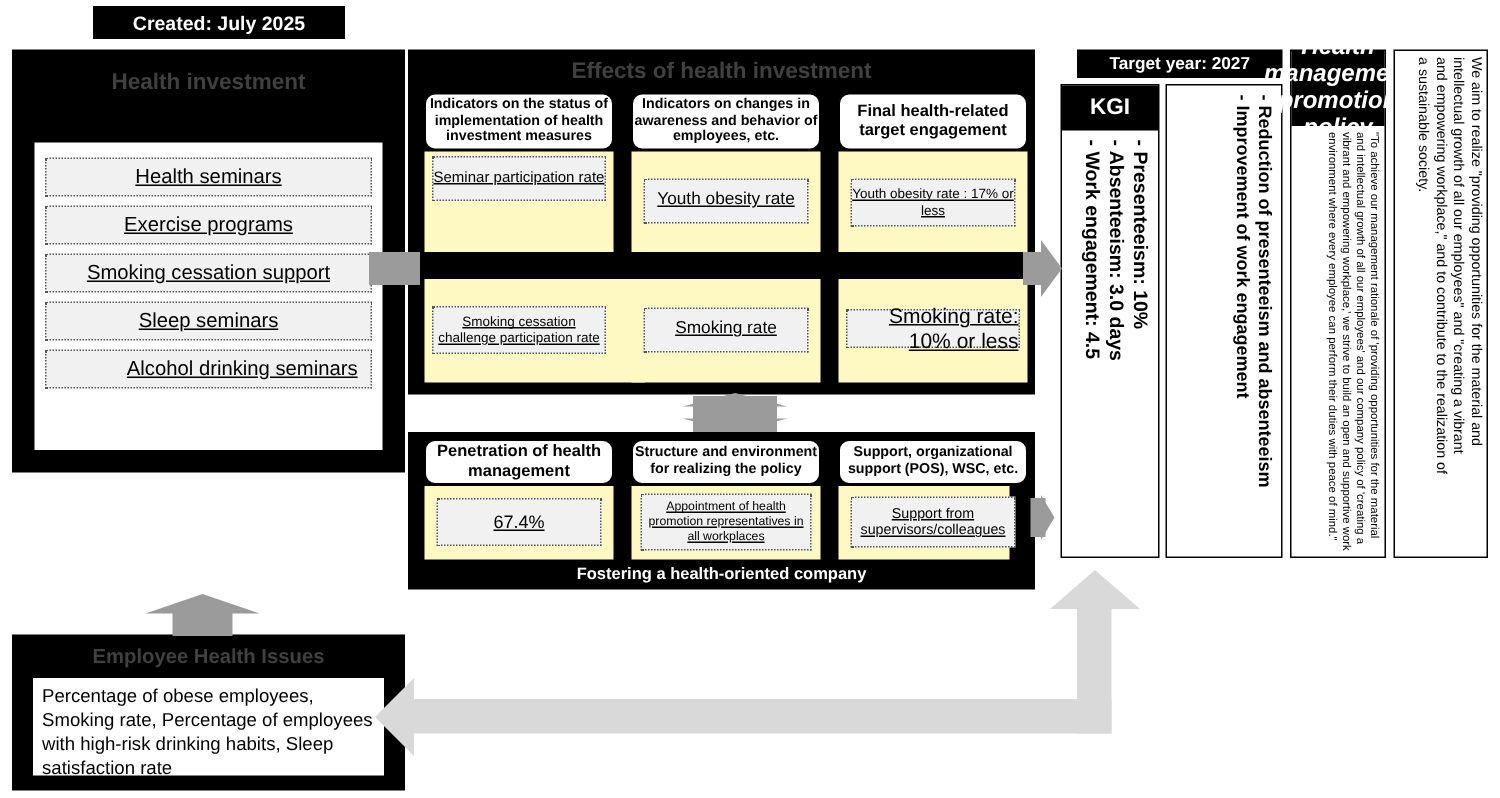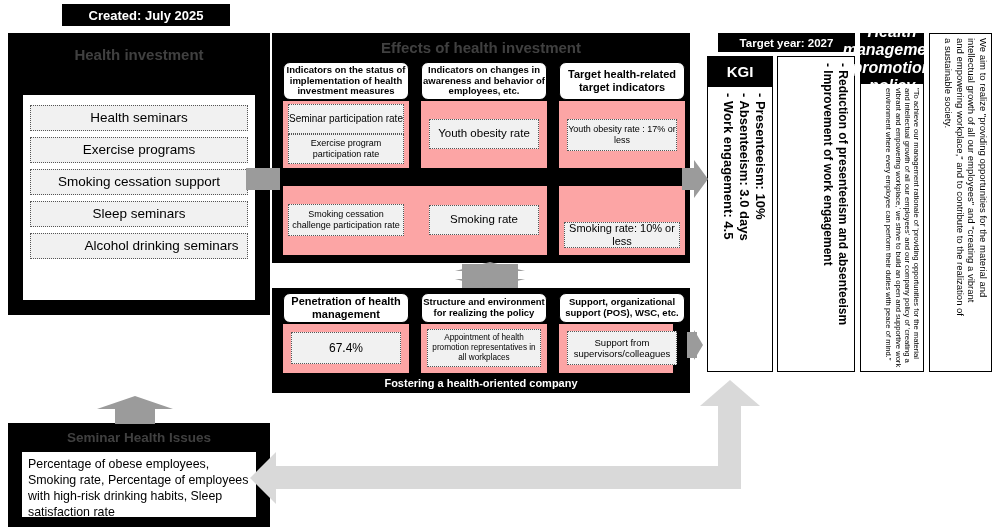--- a/index.html
+++ b/index.html
@@ -24,20 +24,21 @@
   }
   .innerwhite{background:#fff;}
 
   
   .dotted{
     border:1px dotted #555;
     background:#f1f1f1;
     display:flex;align-items:center;justify-content:center;
     text-align:center;line-height:1.18;
     box-sizing:border-box;
+    text-decoration:underline;
   }
 
   
   .pill{
     background:#fff;border:1px solid #000;border-radius:7px;
     display:flex;align-items:center;justify-content:center;
     text-align:center;font-weight:bold;line-height:1.14;
     box-sizing:border-box;
   }
 
@@ -52,21 +53,21 @@
   #health-investment-panel{left:8px;top:33px;width:262px;height:282px;background:#000;}
   #health-investment-title{left:8px;top:38px;width:262px;height:34px;font-size:15px;}
   #health-investment-inner{left:23px;top:95px;width:232px;height:205px;background:#fff;}
   .hi-item{
     left:30px;width:218px;height:26px;font-size:13.5px;color:#000;
   }
 
   
   #effects-panel{left:272px;top:33px;width:418px;height:230px;background:#000;}
   #effects-title{left:272px;top:36px;width:418px;height:24px;font-size:15px;}
-  .eff-col{background:#fca5a5;}
+  .eff-col{background:#fef9c3;}
   .eff-head{font-size:9.5px;}
   #eff-head-1{left:283px;top:62px;width:126px;height:38px;}
   #eff-head-2{left:421px;top:62px;width:126px;height:38px;}
   #eff-head-3{left:559px;top:62px;width:126px;height:38px;}
   #eff-head-3 span{font-size:11px;}
 
   #eff-top-1{left:283px;top:101px;width:126px;height:67px;}
   #eff-top-2{left:421px;top:101px;width:126px;height:67px;}
   #eff-top-3{left:559px;top:101px;width:126px;height:67px;}
   #eff-bot-1{left:283px;top:186px;width:147px;height:69px;}
@@ -211,42 +212,41 @@
 <div class="abs blackpanel" id="effects-panel"></div>
 <div class="abs panel-title" id="effects-title">Effects of health investment</div>
 
 <div class="abs pill eff-head" id="eff-head-1">
   <span>Indicators on the status of implementation of health investment measures</span>
 </div>
 <div class="abs pill eff-head" id="eff-head-2">
   <span>Indicators on changes in awareness and behavior of employees, etc.</span>
 </div>
 <div class="abs pill eff-head" id="eff-head-3">
-  <span>Target health-related target indicators</span>
+  <span>Final health-related target engagement</span>
 </div>
 
 <div class="abs eff-col" id="eff-top-1">
   <div class="dotted" style="position:absolute;left:5px;top:3px;width:116px;height:30px;font-size:10px;">Seminar participation rate</div>
-  <div class="dotted" style="position:absolute;left:5px;top:33px;width:116px;height:30px;font-size:9px;">Exercise program participation rate</div>
 </div>
 <div class="abs eff-col" id="eff-top-2">
   <div class="dotted" style="position:absolute;left:8px;top:18px;width:110px;height:30px;font-size:11.5px;">Youth obesity rate</div>
 </div>
 <div class="abs eff-col" id="eff-top-3">
   <div class="dotted" style="position:absolute;left:8px;top:18px;width:110px;height:32px;font-size:9px;">Youth obesity rate : 17% or less</div>
 </div>
 
 <div class="abs eff-col" id="eff-bot-1">
   <div class="dotted" style="position:absolute;left:5px;top:18px;width:116px;height:32px;font-size:9px;">Smoking cessation challenge participation rate</div>
 </div>
 <div class="abs eff-col" id="eff-bot-2">
   <div class="dotted" style="position:absolute;left:8px;top:19px;width:110px;height:30px;font-size:11.5px;">Smoking rate</div>
 </div>
 <div class="abs eff-col" id="eff-bot-3">
-  <div class="dotted" style="position:absolute;left:5px;top:36px;width:116px;height:26px;font-size:11px;">Smoking rate: 10% or less</div>
+  <div class="dotted" style="position:absolute;left:5px;top:20px;width:116px;height:26px;font-size:14px;text-align:right;">Smoking rate: 10% or less</div>
 </div>
 
 <div class="abs blackpanel" id="penetration-panel"></div>
 <div class="abs pill" id="pen-head-1">
   <span style="font-size:11px;">Penetration of health management</span>
 </div>
 <div class="abs pill" id="pen-head-2">
   <span>Structure and environment for realizing the policy</span>
 </div>
 <div class="abs pill" id="pen-head-3">
@@ -288,21 +288,21 @@
   </div>
 </div>
 
 <div class="abs vcol" id="mp-col">
   <div id="mp-body">
     <span class="vtext" style="white-space: pre-wrap;">We aim to realize "providing opportunities for the material and intellectual growth of all our employees" and "creating a vibrant and empowering workplace," and to contribute to the realization of a sustainable society.</span>
   </div>
 </div>
 
 <div class="abs blackpanel" id="ehi-panel"></div>
-<div class="abs panel-title" id="ehi-title">Seminar Health Issues</div>
+<div class="abs panel-title" id="ehi-title">Employee Health Issues</div>
 <div class="abs" id="ehi-body">Percentage of obese employees, Smoking rate, Percentage of employees with high-risk drinking habits, Sleep satisfaction rate</div>
 
 <div class="arrow" id="arrow-invest-to-effects"></div>
 <div class="arrow" id="arrow-effects-to-kgi-shaft"></div>
 <div class="arrow" id="arrow-effects-to-kgi-head"></div>
 <div class="arrow" id="arrow-mid-updown"></div>
 <div class="arrow" id="arrow-mid-up-head"></div>
 <div class="arrow" id="arrow-mid-down-head"></div>
 <div class="arrow" id="arrow-pen-to-kgi"></div>
 <div class="arrow" id="arrow-pen-to-kgi-head"></div>

